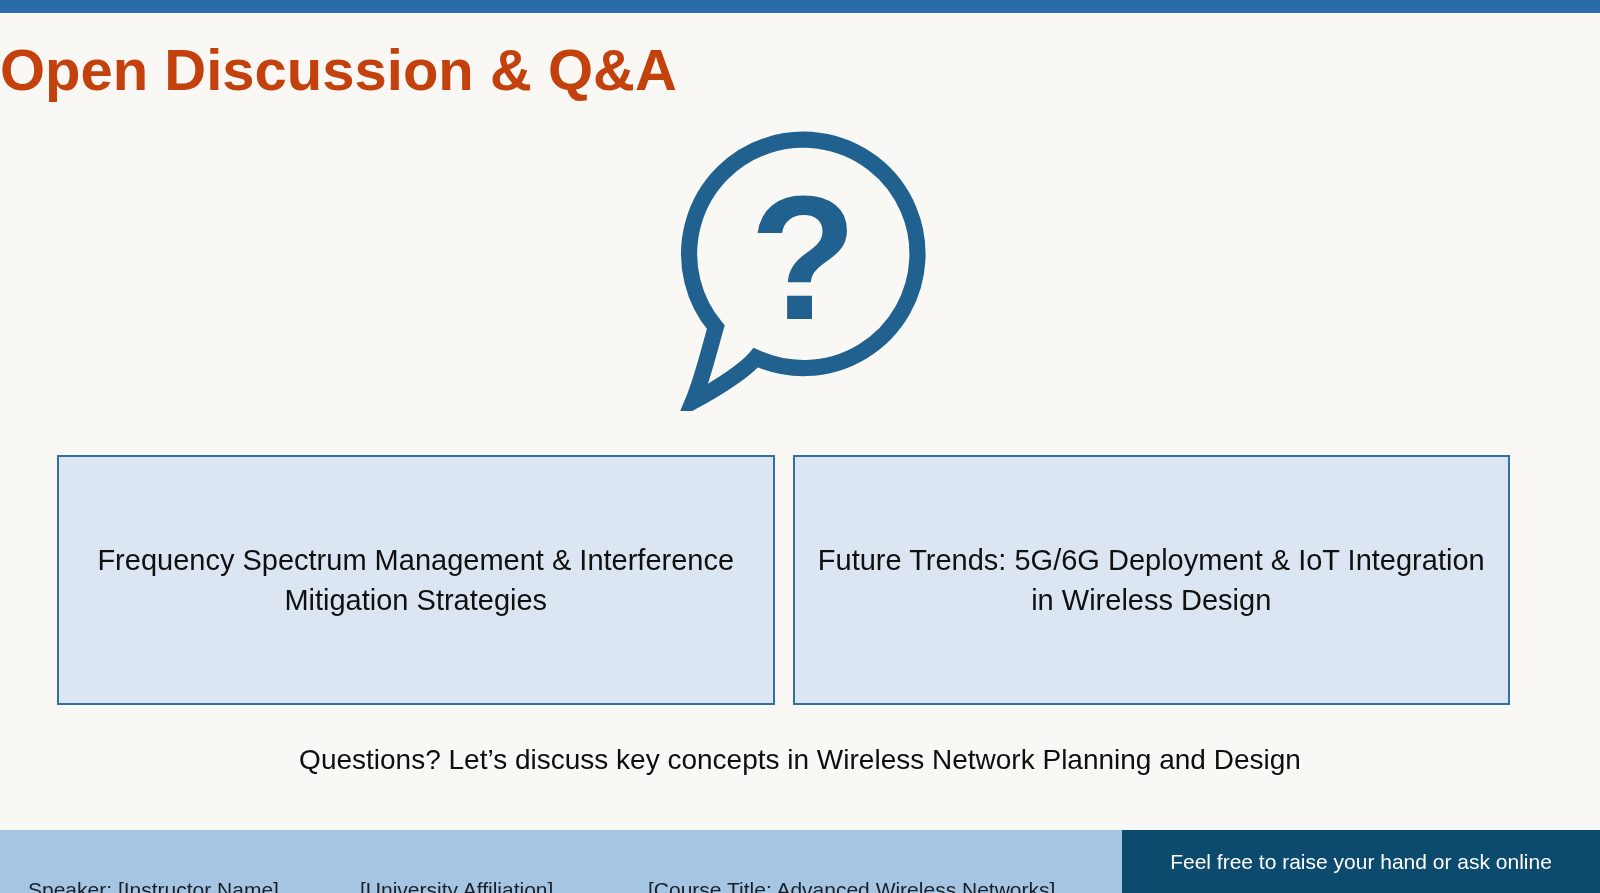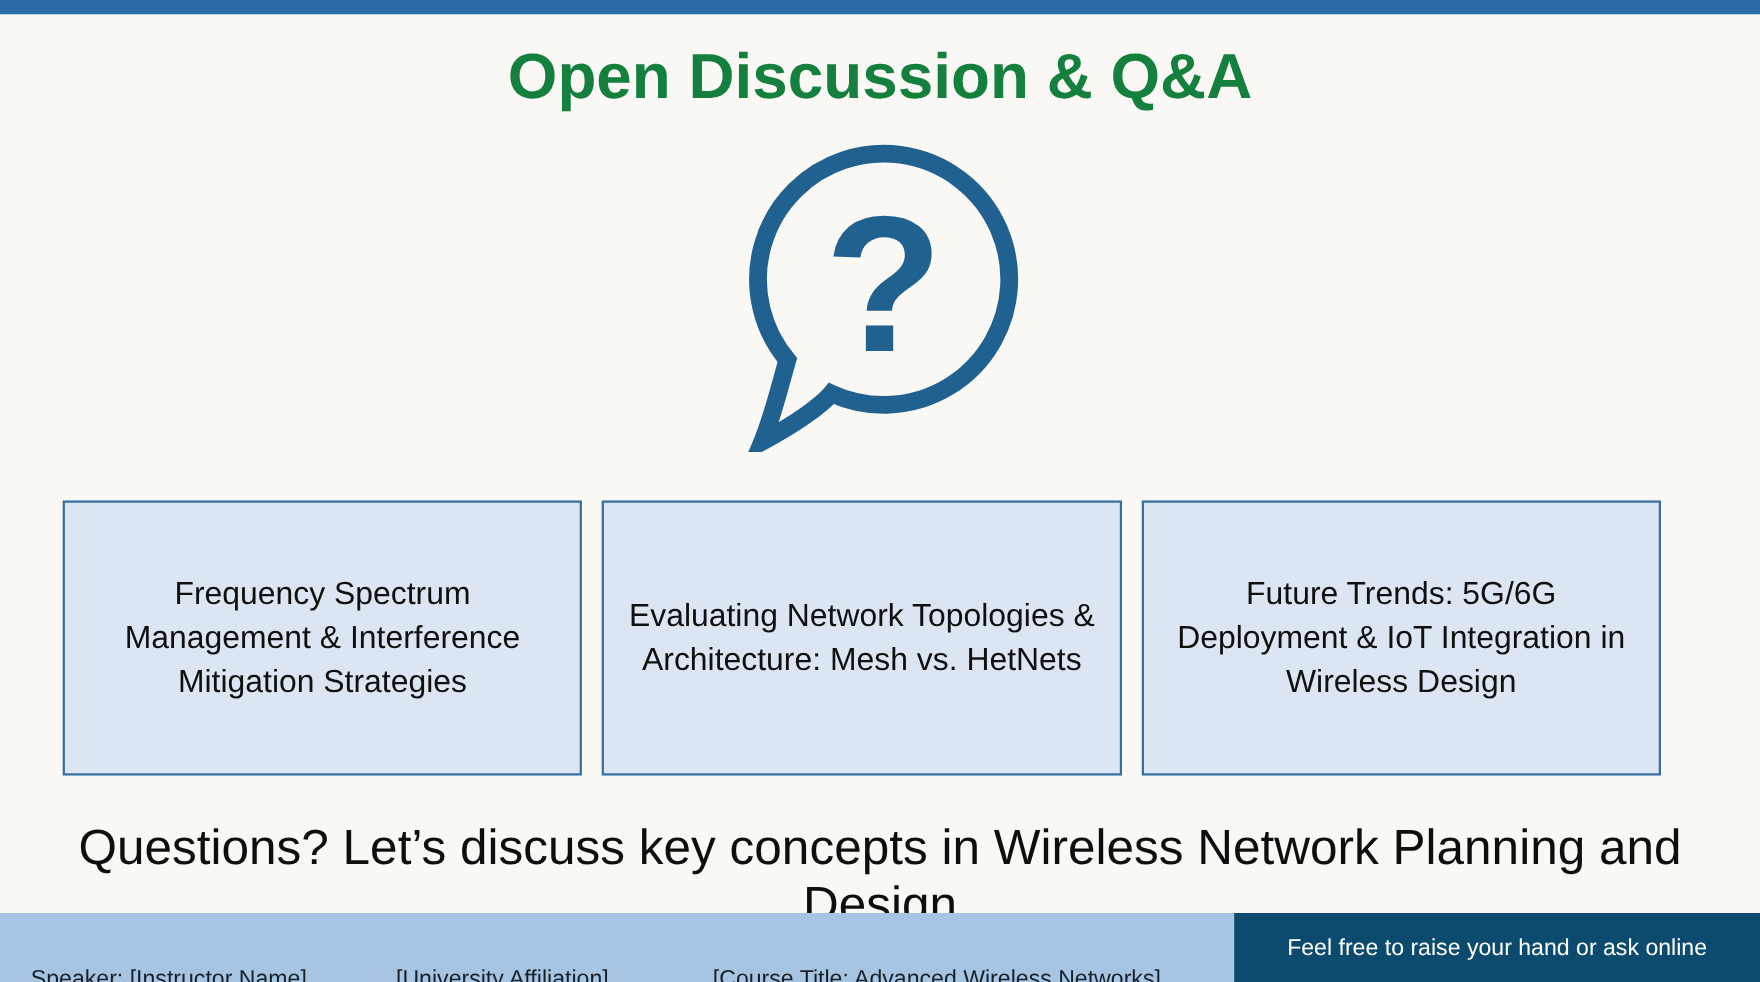--- a/index.html
+++ b/index.html
@@ -11,24 +11,24 @@
     overflow: hidden;
   }
   .top-bar {
     position: absolute; top: 0; left: 0;
     width: 100%; height: 13px;
     background: #2b6ca8;
   }
   .title {
     position: absolute; top: 36px; left: 0;
     width: 100%;
-    text-align: center;
+    text-align: left;
     font-size: 58px;
     font-weight: bold;
-    color: #15803d;
+    color: #c2410c;
   }
   .icon-wrap {
     position: absolute; top: 116px; left: 0;
     width: 100%;
     display: flex; justify-content: center;
   }
   .topics {
     position: absolute; top: 455px; left: 57px; right: 90px;
     display: flex; gap: 18px;
   }
@@ -41,21 +41,21 @@
     text-align: center;
     font-size: 29px;
     line-height: 40px;
     color: #101010;
     padding: 10px 20px;
   }
   .question-line {
     position: absolute; top: 744px; left: 0;
     width: 100%;
     text-align: center;
-    font-size: 45px;
+    font-size: 28px;
     color: #0e0e0e;
   }
   .footer {
     position: absolute; bottom: 0; left: 0;
     width: 100%; height: 63px;
     background: #a6c5e2;
   }
   .footer-item {
     position: absolute; top: 50%;
     transform: translateY(-50%);
@@ -93,23 +93,20 @@
                Z" fill="none" stroke="#21618f" stroke-width="17" stroke-linejoin="miter" stroke-miterlimit="6"></path>
       <text x="158" y="213" text-anchor="middle" font-family="Liberation Sans, sans-serif" font-weight="bold" font-size="185" fill="#21618f">?</text>
     </svg>
   </div>
 
   <div class="topics">
     <div class="topic-box">
       <span>Frequency Spectrum Management &amp; Interference Mitigation Strategies</span>
     </div>
     <div class="topic-box">
-      <span>Evaluating Network Topologies &amp; Architecture: Mesh vs. HetNets</span>
-    </div>
-    <div class="topic-box">
       <span>Future Trends: 5G/6G Deployment &amp; IoT Integration in Wireless Design</span>
     </div>
   </div>
 
   <p class="question-line">Questions? Let’s discuss key concepts in Wireless Network Planning and Design</p>
 
   <div class="footer">
     <span class="footer-item footer-speaker">Speaker: [Instructor Name]</span>
     <span class="footer-item footer-affiliation">[University Affiliation]</span>
     <span class="footer-item footer-course">[Course Title: Advanced Wireless Networks]</span>

